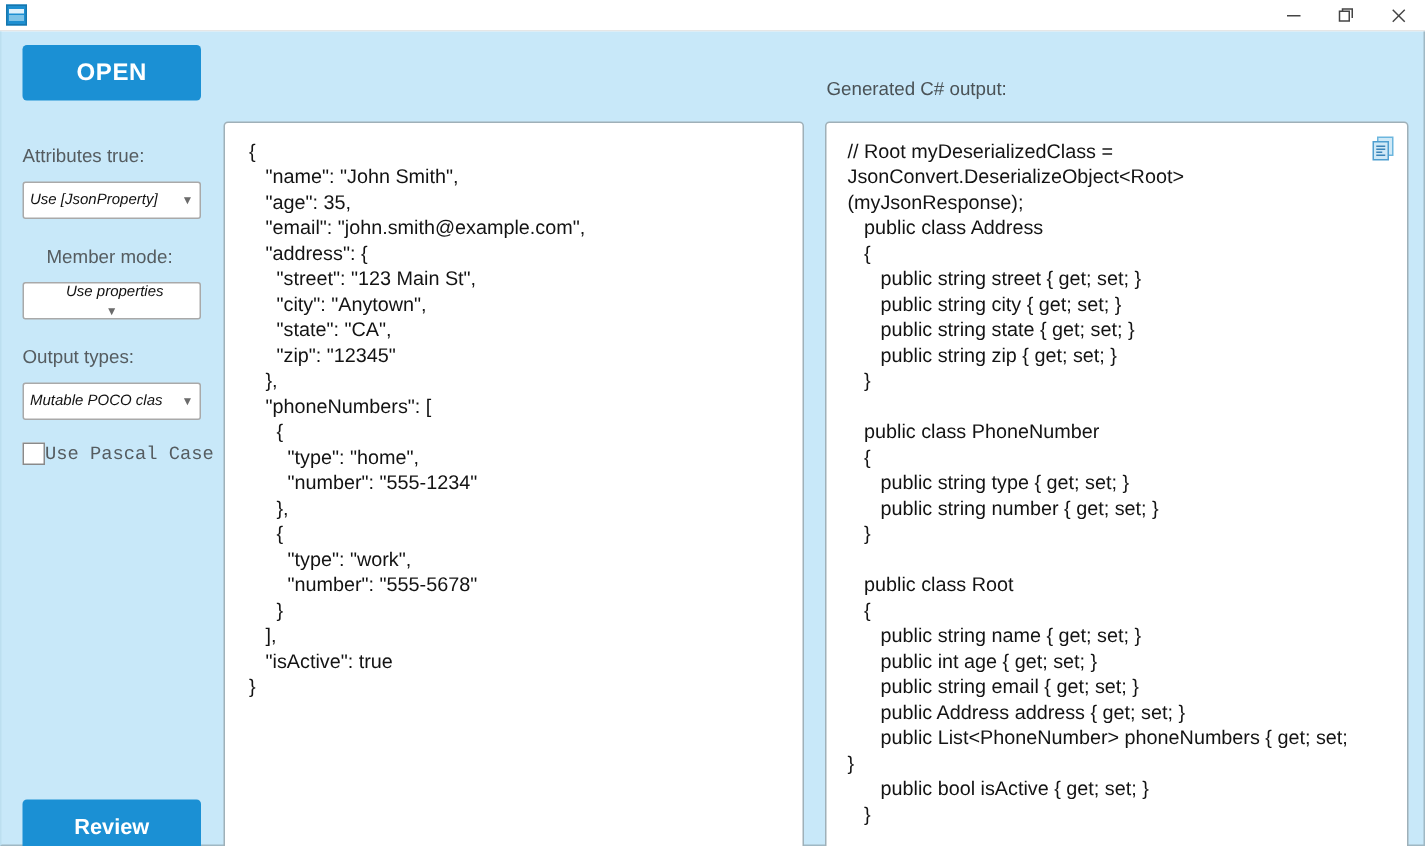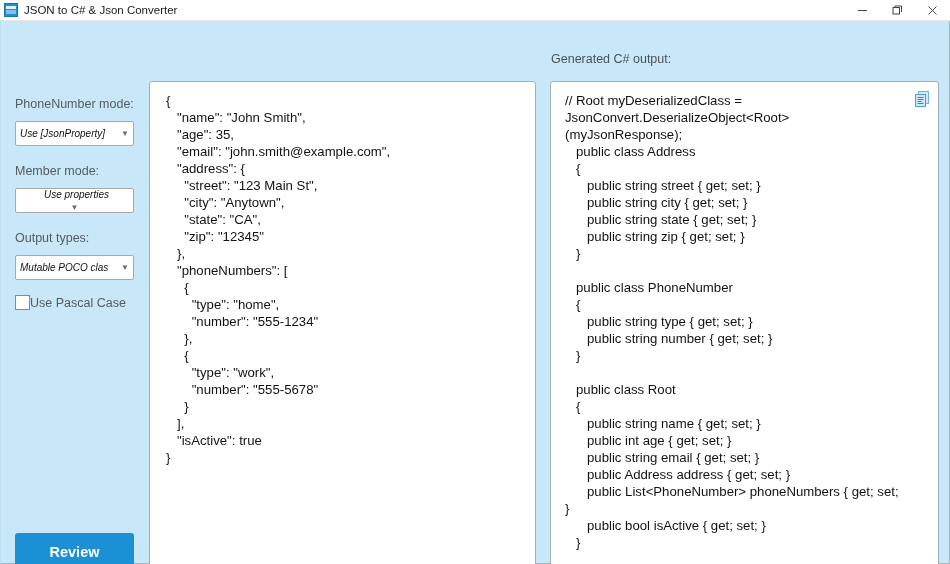--- a/index.html
+++ b/index.html
@@ -162,20 +162,21 @@
     background: #ffffff;
     border: 1px solid #8a8a8a;
     box-sizing: border-box;
     flex: 0 0 auto;
   }
   .chk-label {
     font-size: 12.5px;
     color: #555c60;
     margin-left: 0;
     white-space: nowrap;
+    font-family: Liberation Mono, monospace;
   }
   .review-btn {
     position: absolute;
     left: 14px;
     top: 512px;
     width: 119px;
     height: 37px;
     background: #1b90d4;
     border: none;
     border-radius: 3px;
@@ -239,21 +240,20 @@
     width: 18px;
     height: 18px;
     cursor: pointer;
   }
 </style>
 </head>
 <body>
 
 <div class="titlebar">
   <div class="title-icon"></div>
-  <div class="title-text">JSON to C# &amp; Json Converter</div>
   <div class="win-controls">
     <div class="win-btn">
       <svg width="11" height="11" viewBox="0 0 11 11">
           <line x1="1" y1="5.5" x2="10" y2="5.5" stroke="#444" stroke-width="1"></line>
         </svg>
     </div>
     <div class="win-btn">
       <svg width="11" height="11" viewBox="0 0 11 11">
         <rect x="1" y="2.5" width="6.5" height="6.5" fill="none" stroke="#444" stroke-width="1"></rect>
         <polyline points="3,2.5 3,1 9.5,1 9.5,7" fill="none" stroke="#444" stroke-width="1"></polyline>
@@ -265,28 +265,29 @@
         <line x1="9.5" y1="1.5" x2="1.5" y2="9.5" stroke="#444" stroke-width="1"></line>
       </svg>
     </div>
   </div>
 </div>
 
 <div class="app">
 
   <div class="sidebar">
 
-
-    <div class="field-label" style="top:76px;">PhoneNumber mode:</div>
+    <button class="open-btn">OPEN</button>
+
+    <div class="field-label" style="top:76px;">Attributes true:</div>
     <div class="combo" style="top:100px;">
       <span class="combo-text">Use [JsonProperty]</span>
       <span class="combo-arrow">▼</span>
     </div>
 
-    <div class="field-label" style="top:143px;">Member mode:</div>
+    <div class="field-label" style="top:143px;margin-left:16px;">Member mode:</div>
     <div class="combo" style="top:167px;flex-direction:column;">
       <span class="combo-text">Use properties</span>
       <span class="combo-arrow">▼</span>
     </div>
 
     <div class="field-label" style="top:210px;">Output types:</div>
     <div class="combo" style="top:234px;">
       <span class="combo-text">Mutable POCO clas</span>
       <span class="combo-arrow">▼</span>
     </div>

